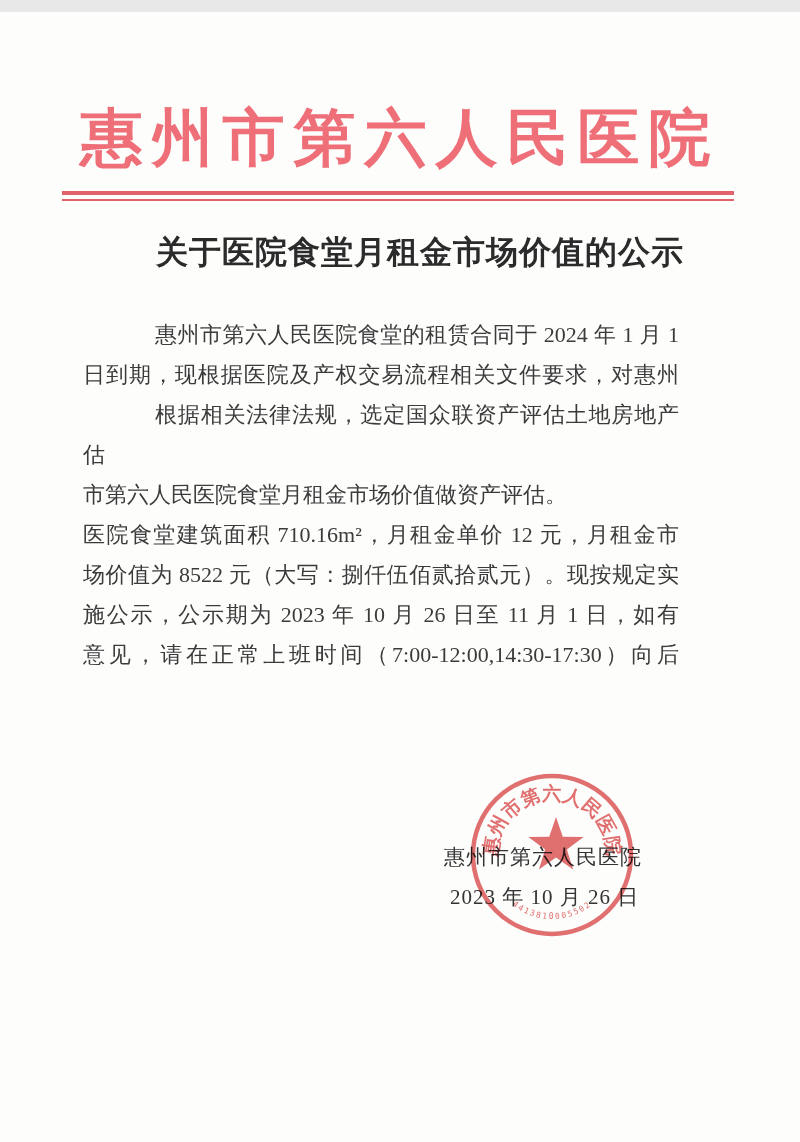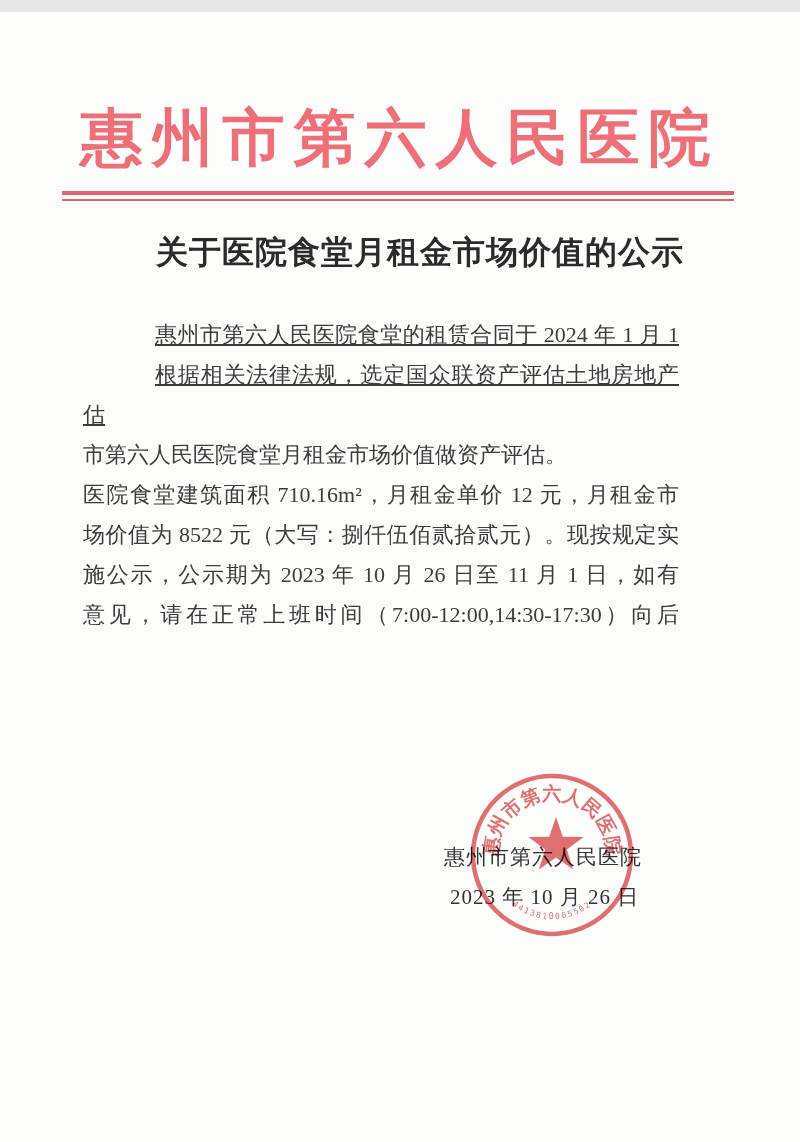--- a/index.html
+++ b/index.html
@@ -37,21 +37,21 @@
   .body-text{
     position:absolute;top:303px;left:83px;width:596px;
     font-size:22px;line-height:40px;
     color:#3b3b3b;
   }
   .line{
     text-align:justify;
     text-align-last:justify;
     text-justify:inter-character;
   }
-  .line.indent{text-indent:72px;text-decoration:underline;}
+  .line.indent{text-indent:72px;}
   .line.para-end{text-align-last:left;}
   
   .sig-name{
     position:absolute;top:831px;left:444px;
     font-size:21px;letter-spacing:1px;color:#333;
     white-space:nowrap;
   }
   .sig-date{
     position:absolute;top:871px;left:450px;
     font-size:21px;letter-spacing:1px;color:#333;
@@ -74,20 +74,21 @@
 <div class="page">
 
   <div class="letterhead">惠州市第六人民医院</div>
   <div class="rule header-thick"></div>
   <div class="rule header-thin"></div>
 
   <h1 class="doc-title">关于医院食堂月租金市场价值的公示</h1>
 
   <div class="body-text">
     <div class="line indent">惠州市第六人民医院食堂的租赁合同于 2024 年 1 月 1</div>
+    <div class="line">日到期，现根据医院及产权交易流程相关文件要求，对惠州</div>
     <div class="line indent">根据相关法律法规，选定国众联资产评估土地房地产估</div>
     <div class="line para-end">市第六人民医院食堂月租金市场价值做资产评估。</div>
     <div class="line">医院食堂建筑面积 710.16m²，月租金单价 12 元，月租金市</div>
     <div class="line">场价值为 8522 元（大写：捌仟伍佰贰拾贰元）。现按规定实</div>
     <div class="line">施公示，公示期为 2023 年 10 月 26 日至 11 月 1 日，如有</div>
     <div class="line">意见，请在正常上班时间（7:00-12:00,14:30-17:30）向后</div>
   </div>
 
   <div class="sig-name">惠州市第六人民医院</div>
   <div class="sig-date">2023 年 10 月 26 日</div>

